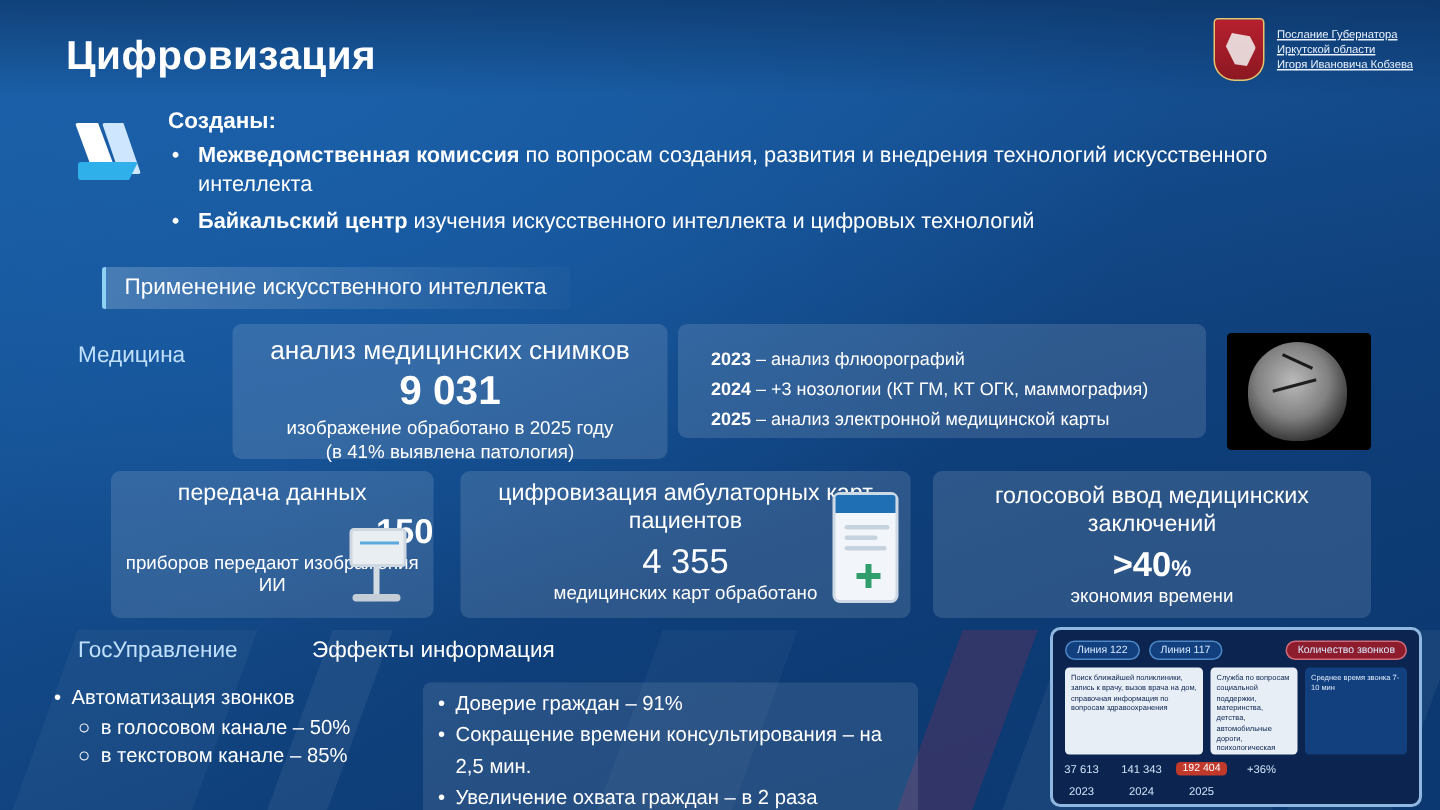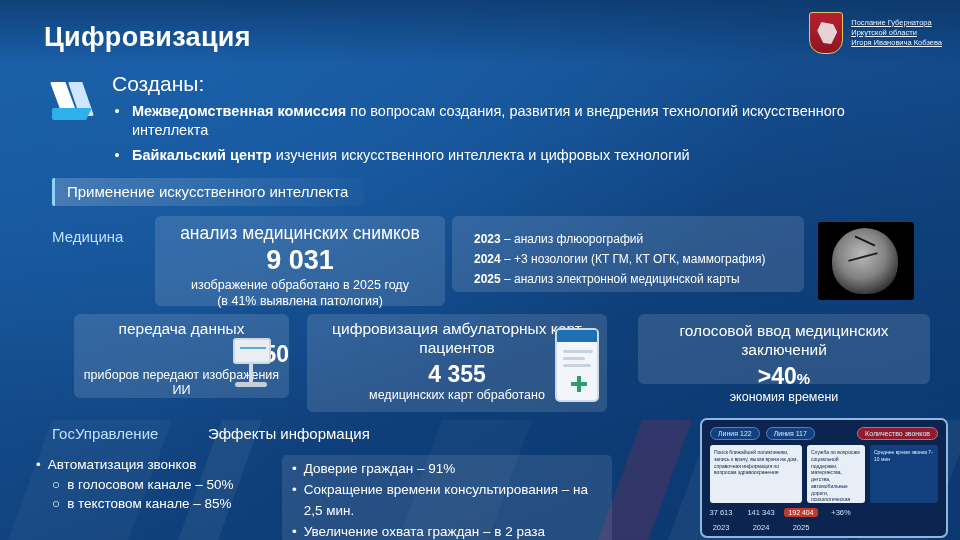--- a/index.html
+++ b/index.html
@@ -77,27 +77,27 @@
   .logomark .l1 { left: 4px; top: 4px; width: 28px; height: 34px; background:#fff;
     clip-path: polygon(0 0,55% 0,100% 100%,45% 100%); }
   .logomark .l2 { left: 22px; top: 4px; width: 26px; height: 34px; background:#cfe6ff;
     clip-path: polygon(0 0,55% 0,100% 100%,45% 100%); }
   .logomark .l3 { left: 6px; top: 30px; width: 40px; height: 12px; background:#2fb0ea;
     clip-path: polygon(0 0,100% 0,85% 100%,0 100%); }
 
   .created-block {
     position: absolute; left: 112px; top: 72px; width: 800px;
   }
-  .created-title { font-size: 21px; font-weight: normal; margin-bottom: 6px; }
+  .created-title { font-size: 15px; font-weight: bold; margin-bottom: 6px; }
   .bullet-row { display: flex; gap: 10px; font-size: 14.5px; line-height: 1.3; margin-bottom: 6px; }
   .bullet-dot { width: 10px; flex: none; text-align: center; }
   .bullet-row b { font-weight: bold; }
 
   .section-pill {
-    position: absolute; left: 52px; top: 178px;
+    position: absolute; left: 68px; top: 178px;
     background: linear-gradient(90deg, rgba(255,255,255,0.20), rgba(255,255,255,0.02));
     border-left: 3px solid #8fd0f5;
     padding: 5px 16px 6px 12px;
     font-size: 15px;
     border-radius: 2px;
   }
 
   .med-label {
     position: absolute; left: 52px; top: 228px;
     font-size: 15px; color: #bfe0ff;
@@ -129,26 +129,26 @@
   .scan .brain {
     position: absolute; left: 14px; top: 6px; width: 66px; height: 66px;
     border-radius: 50% 50% 45% 45%;
     background: radial-gradient(circle at 45% 40%, #cfcfcf 0%, #8f8f8f 45%, #3c3c3c 75%, #111 100%);
     opacity: .9;
   }
   .scan .v1 { position:absolute; left:36px; top:18px; width:22px; height:2px; background:#1a1a1a; transform:rotate(25deg);}
   .scan .v2 { position:absolute; left:30px; top:34px; width:30px; height:2px; background:#202020; transform:rotate(-15deg);}
 
   .three-row { position: absolute; left: 52px; top: 314px; width: 862px; height: 98px; }
-  .c1 { position: absolute; left: 22px; top: 0; width: 215px; height: 84px; text-align:center; padding-top:6px;}
+  .c1 { position: absolute; left: 22px; top: 0; width: 215px; height: 98px; text-align:center; padding-top:6px;}
   .c2 { position: absolute; left: 255px; top: 0; width: 300px; height: 98px; text-align:center; padding-top:6px;}
-  .c3 { position: absolute; left: 570px; top: 0; width: 292px; height: 70px; text-align:center; padding-top:8px;margin-left:16px;}
+  .c3 { position: absolute; left: 570px; top: 0; width: 292px; height: 98px; text-align:center; padding-top:8px;}
   .c1 .h, .c2 .h, .c3 .h { font-size: 15.5px; line-height: 1.2; }
   .c1 .big { font-size: 23px; font-weight: bold; margin-top: 2px; text-align: right;}
-  .c2 .big { font-size: 23px; font-weight: bold; margin-top: 4px;}
+  .c2 .big { font-size: 23px; font-weight: normal; margin-top: 4px;}
   .c3 .big { font-size: 23px; font-weight: bold; margin-top: 4px;}
   .c1 .s, .c2 .s, .c3 .s { font-size: 12.5px; line-height: 1.2; }
   .pct { font-size: 15px; }
 
   
   .device { position: absolute; right: 6px; bottom: 4px; width: 64px; height: 62px; }
   .device .screen { position:absolute; left:14px; top:6px; width:38px; height:26px; background:#e9eef3; border:2px solid #cfd8e0; border-radius:3px;}
   .device .screen::after{content:""; position:absolute; left:5px; top:7px; width:26px; height:2px; background:#5aa9dd;}
   .device .stand { position:absolute; left:30px; top:32px; width:4px; height:18px; background:#d3dbe2;}
   .device .base { position:absolute; left:16px; top:50px; width:32px; height:5px; background:#c5ced6; border-radius:3px;}

